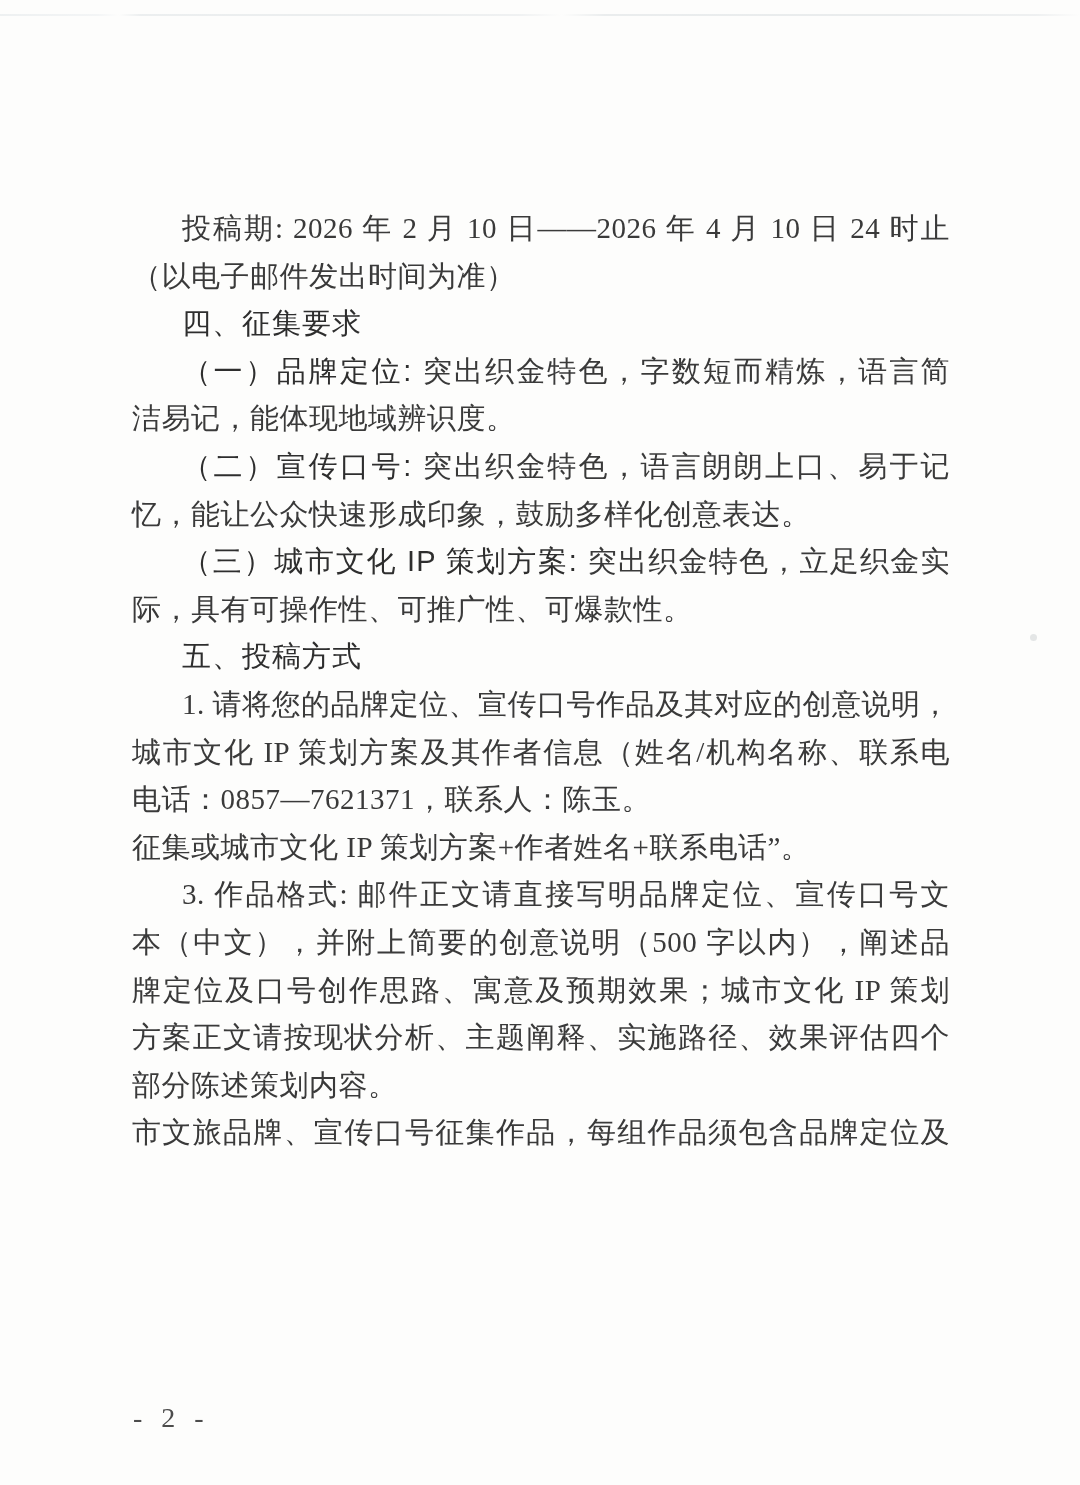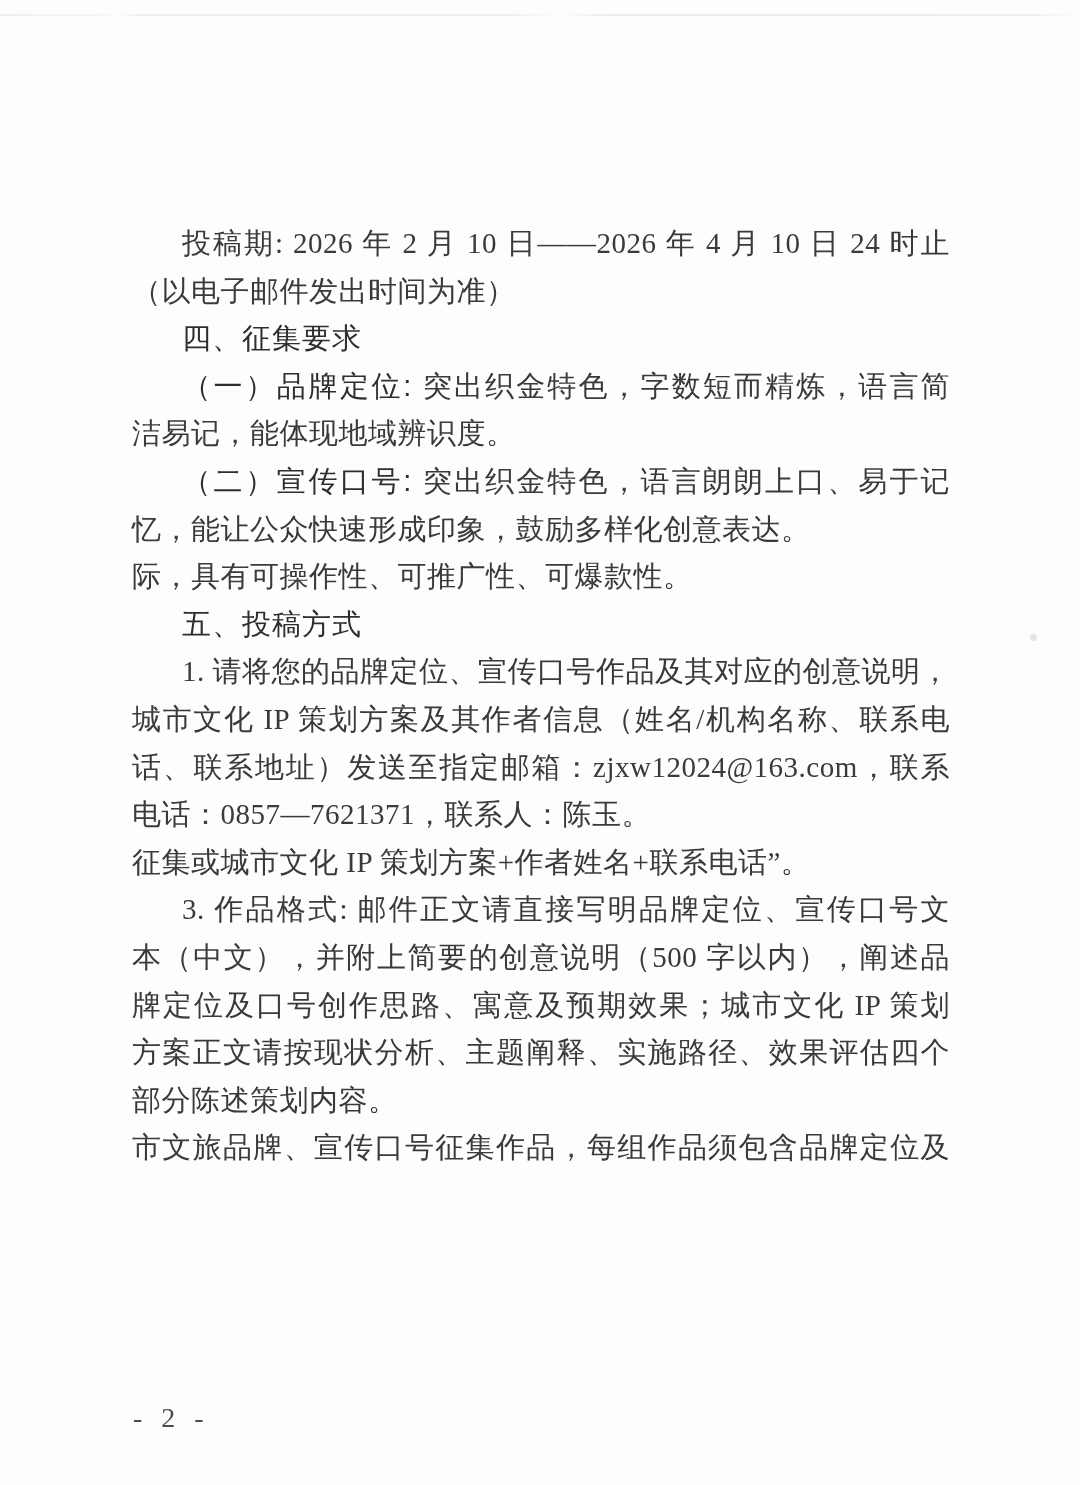--- a/index.html
+++ b/index.html
@@ -35,21 +35,21 @@
     left: 1030px;
     top: 634px;
     width: 7px;
     height: 7px;
     border-radius: 50%;
     background: #e4e6e6;
   }
   .doc {
     position: absolute;
     left: 132px;
-    top: 220px;
+    top: 205px;
     width: 818px;
   }
   .line {
     height: 47.6px;
     line-height: 47.6px;
     font-size: 29px;
     color: #3a3a3a;
     letter-spacing: 0.5px;
     white-space: nowrap;
   }
@@ -87,25 +87,25 @@
   <div class="scan-dot"></div>
 
   <div class="doc">
       <div class="line indent justify"><span>投稿期: 2026 年 2 月 10 日——2026 年 4 月 10 日 24 时止</span></div>
       <div class="line"><span>（以电子邮件发出时间为准）</span></div>
       <div class="line indent heiti"><span class="heiti">四、征集要求</span></div>
       <div class="line indent justify"><span class="heiti">（一）品牌定位: </span><span>突出织金特色，字数短而精炼，语言简</span></div>
       <div class="line"><span>洁易记，能体现地域辨识度。</span></div>
       <div class="line indent justify"><span class="heiti">（二）宣传口号: </span><span>突出织金特色，语言朗朗上口、易于记</span></div>
       <div class="line"><span>忆，能让公众快速形成印象，鼓励多样化创意表达。</span></div>
+      <div class="line indent justify"><span class="heiti">（三）城市文化 IP 策划方案: </span><span>突出织金特色，立足织金实</span></div>
       <div class="line"><span>际，具有可操作性、可推广性、可爆款性。</span></div>
       <div class="line indent heiti"><span class="heiti">五、投稿方式</span></div>
       <div class="line indent justify"><span>1. 请将您的品牌定位、宣传口号作品及其对应的创意说明，</span></div>
       <div class="line justify"><span>城市文化 IP 策划方案及其作者信息（姓名/机构名称、联系电</span></div>
-      <div class="line justify"><span>话、联系地址）发送至指定邮箱：zjxw12024@163.com，联系</span></div>
       <div class="line"><span>电话：0857—7621371，联系人：陈玉。</span></div>
       <div class="line"><span>征集或城市文化 IP 策划方案+作者姓名+联系电话”。</span></div>
       <div class="line indent justify"><span>3. 作品格式: 邮件正文请直接写明品牌定位、宣传口号文</span></div>
       <div class="line justify"><span>本（中文），并附上简要的创意说明（500 字以内），阐述品</span></div>
       <div class="line justify"><span>牌定位及口号创作思路、寓意及预期效果；城市文化 IP 策划</span></div>
       <div class="line justify"><span>方案正文请按现状分析、主题阐释、实施路径、效果评估四个</span></div>
       <div class="line"><span>部分陈述策划内容。</span></div>
       <div class="line justify"><span>市文旅品牌、宣传口号征集作品，每组作品须包含品牌定位及</span></div>
     </div>
 

